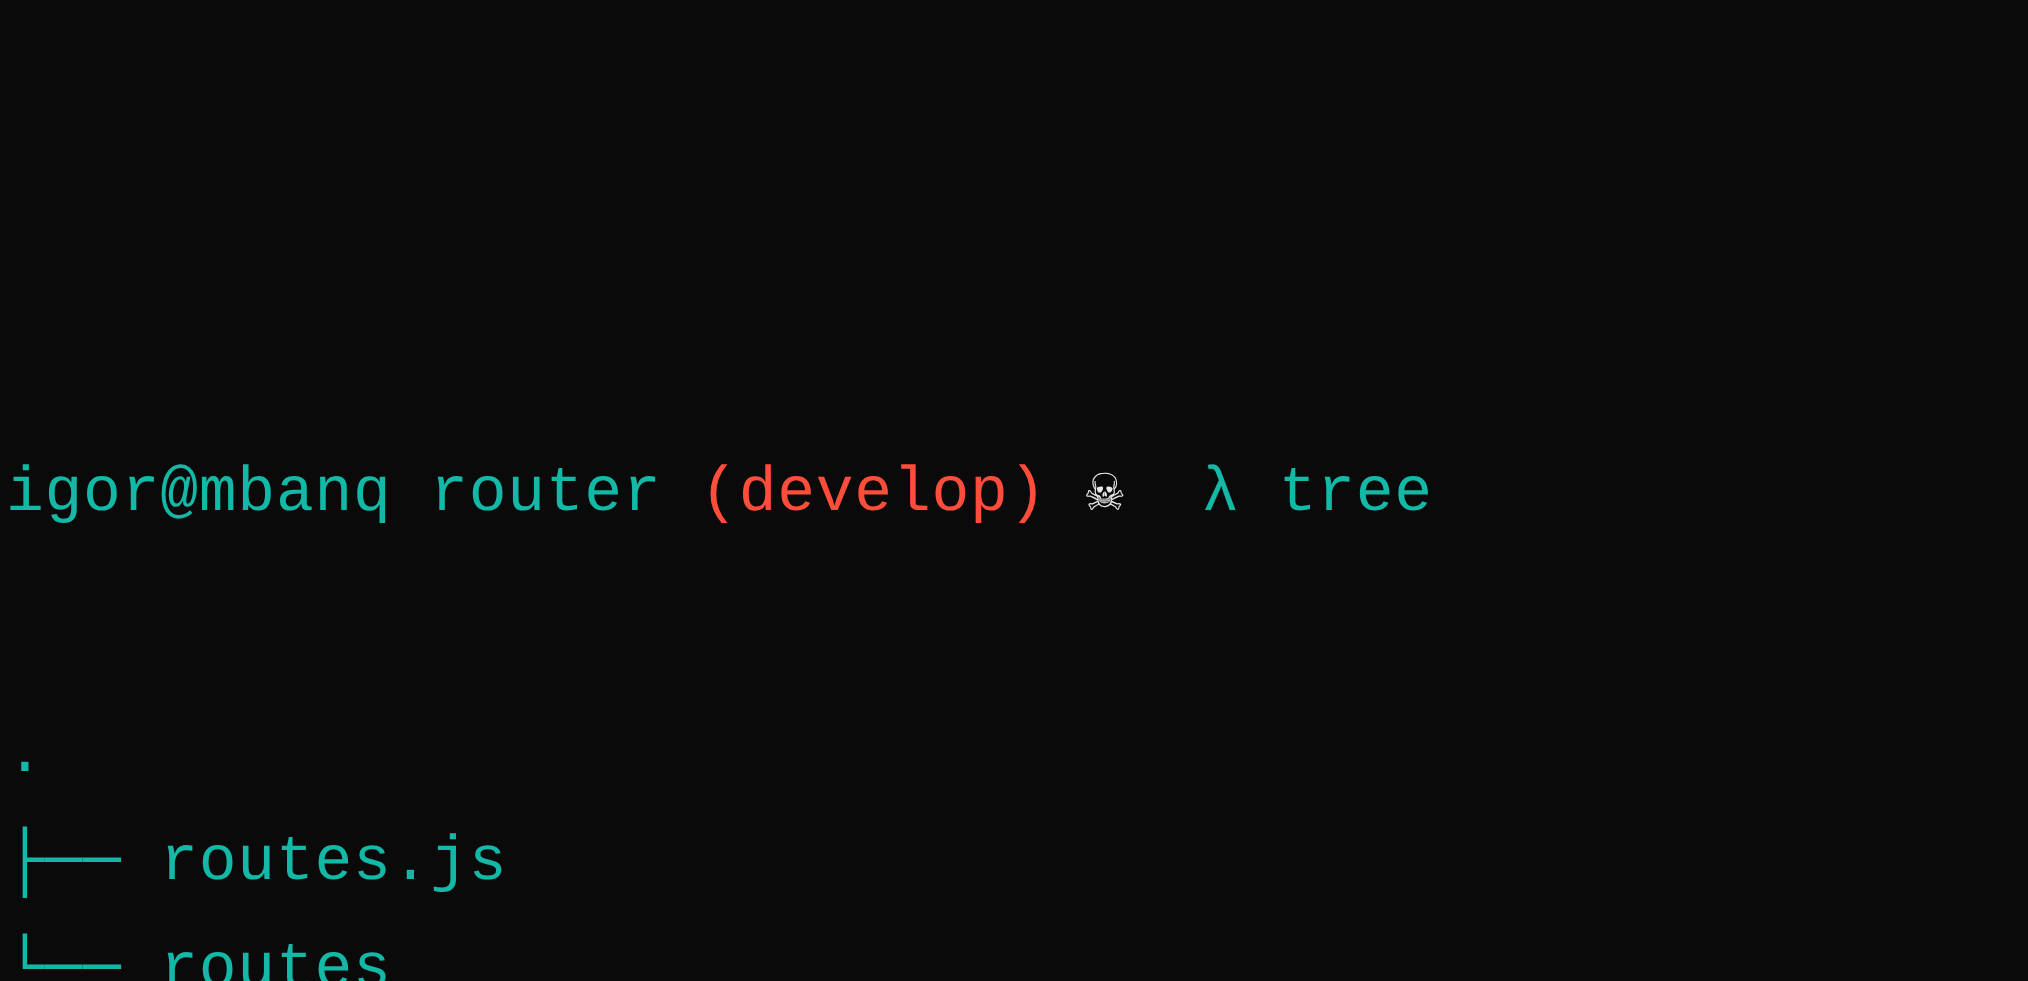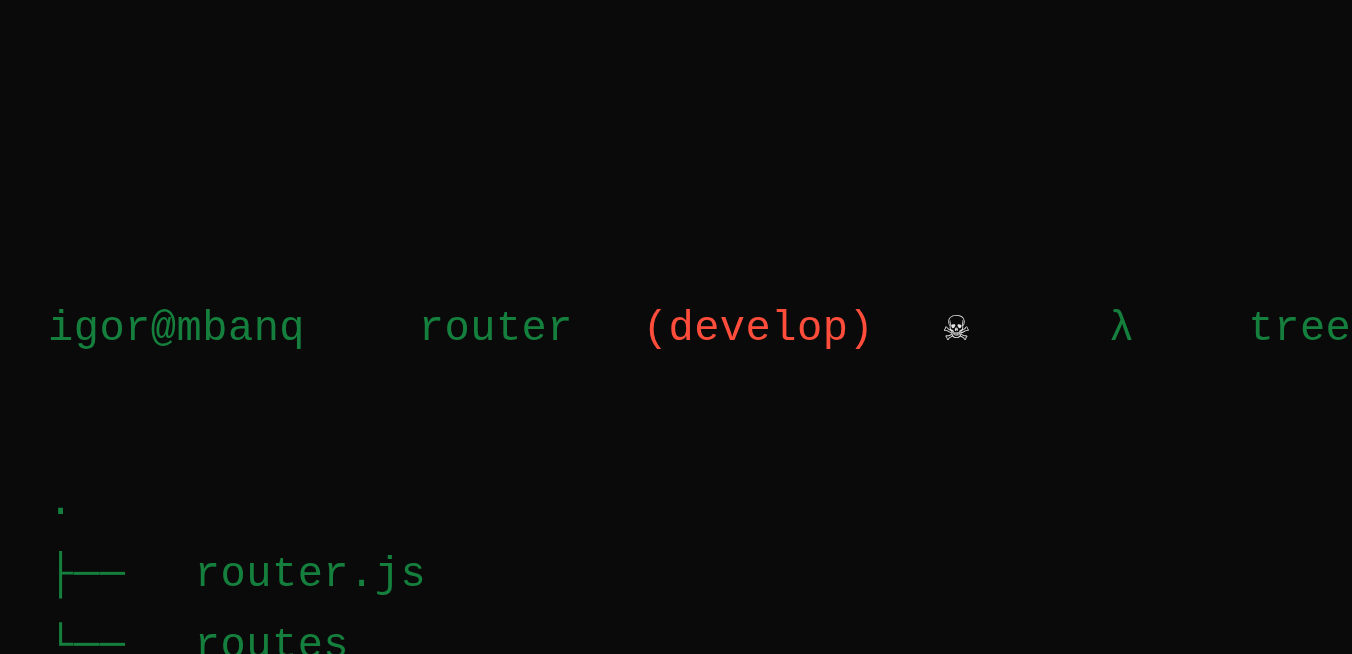--- a/index.html
+++ b/index.html
@@ -13,22 +13,21 @@
       font-size: 42px;
       line-height: 1.7;
       padding: 8px 4px;
       color: #3cff3c;
       white-space: pre;
       overflow: hidden;
       width: 1352px;
       height: 654px;
     }
     .green {
-      color: #15803d;
-      margin-left: 44px;
+      color: #14b8a6;
     }
     .red {
       color: #ff4d3c;
     }
     .skull {
       color: #e8e8e8;
       filter: grayscale(0.2);
     }
     .prompt-line {
       letter-spacing: 0.5px;
@@ -38,21 +37,21 @@
       letter-spacing: 0.5px;
     }
   </style>
 </head>
 <body>
 
 
 
 <div class="prompt-line"><span class="green">igor@mbanq</span><span class="green"> </span><span class="green">router</span><span class="green"> </span><span class="red">(</span><span class="red">develop</span><span class="red">)</span><span class="green"> </span><span class="skull">☠</span><span class="green">  </span><span class="green">λ</span><span class="green"> </span><span class="green">tree</span></div>
 <div class="tree-output"><span class="green">.</span>
-<span class="green">├── </span><span class="green">router.js</span>
+<span class="green">├── </span><span class="green">routes.js</span>
 <span class="green">└── </span><span class="green">routes</span>
 
 
 </div>
 
 
 
 
 
 </body></html>

